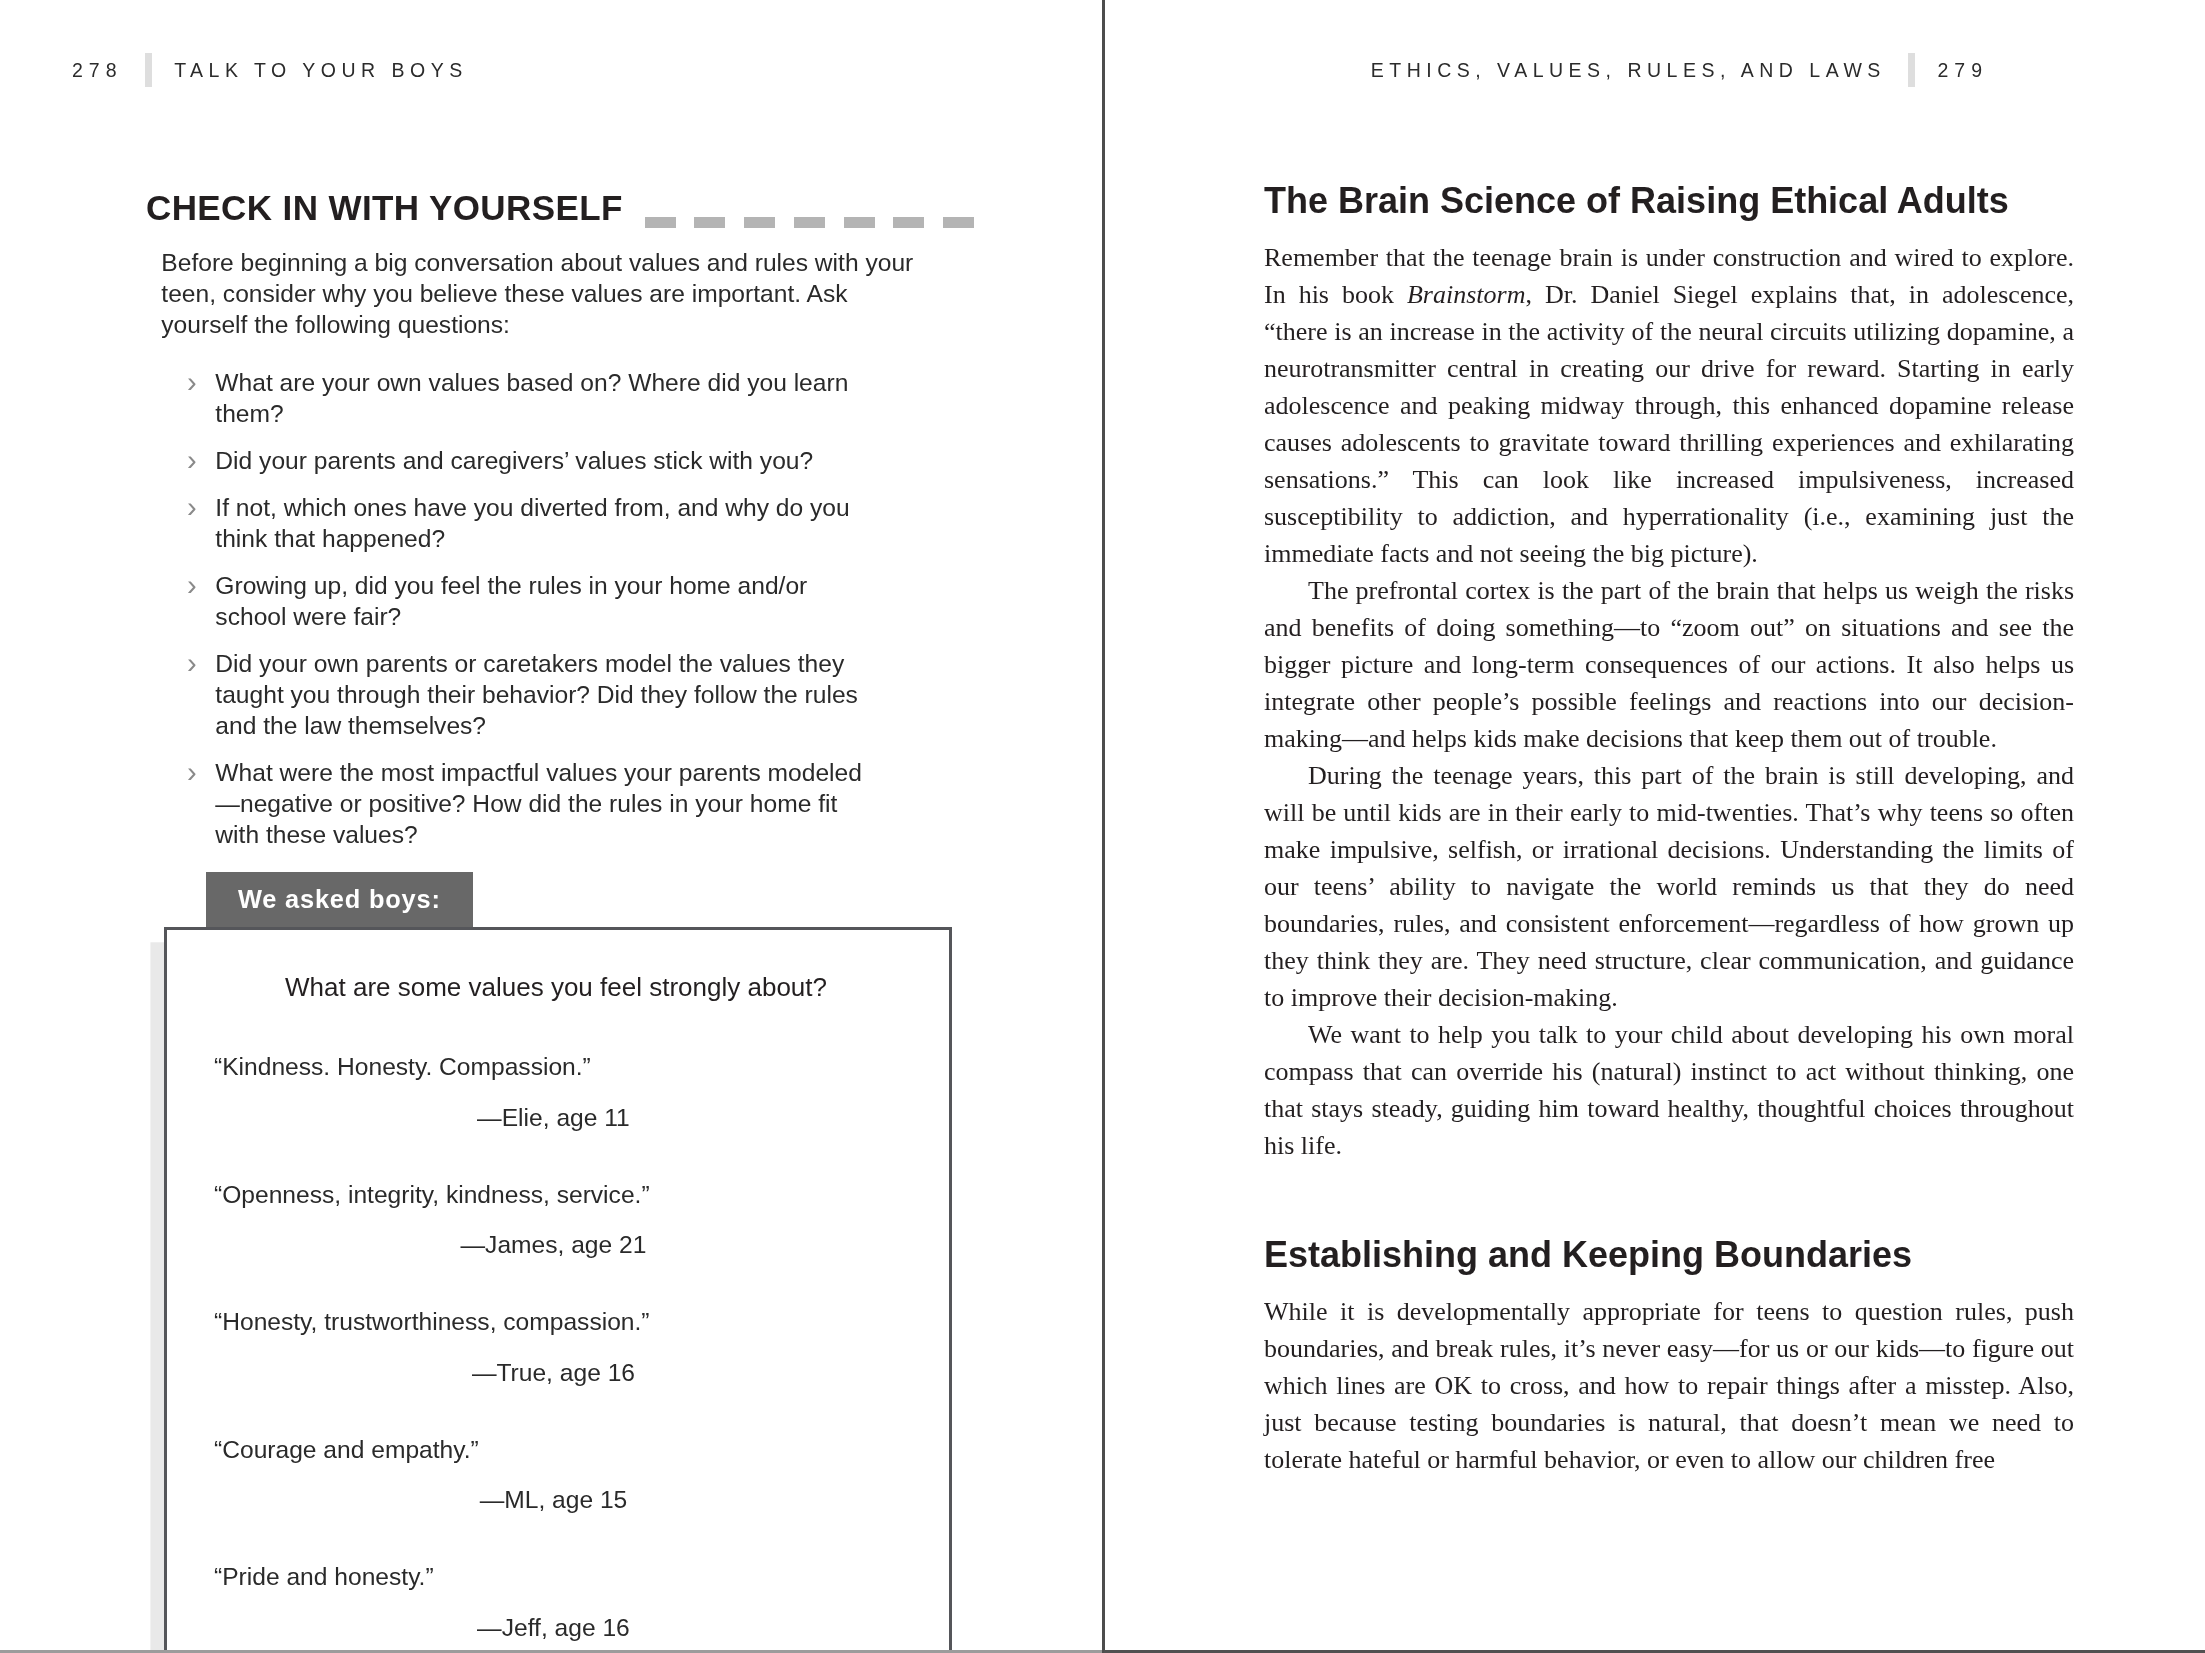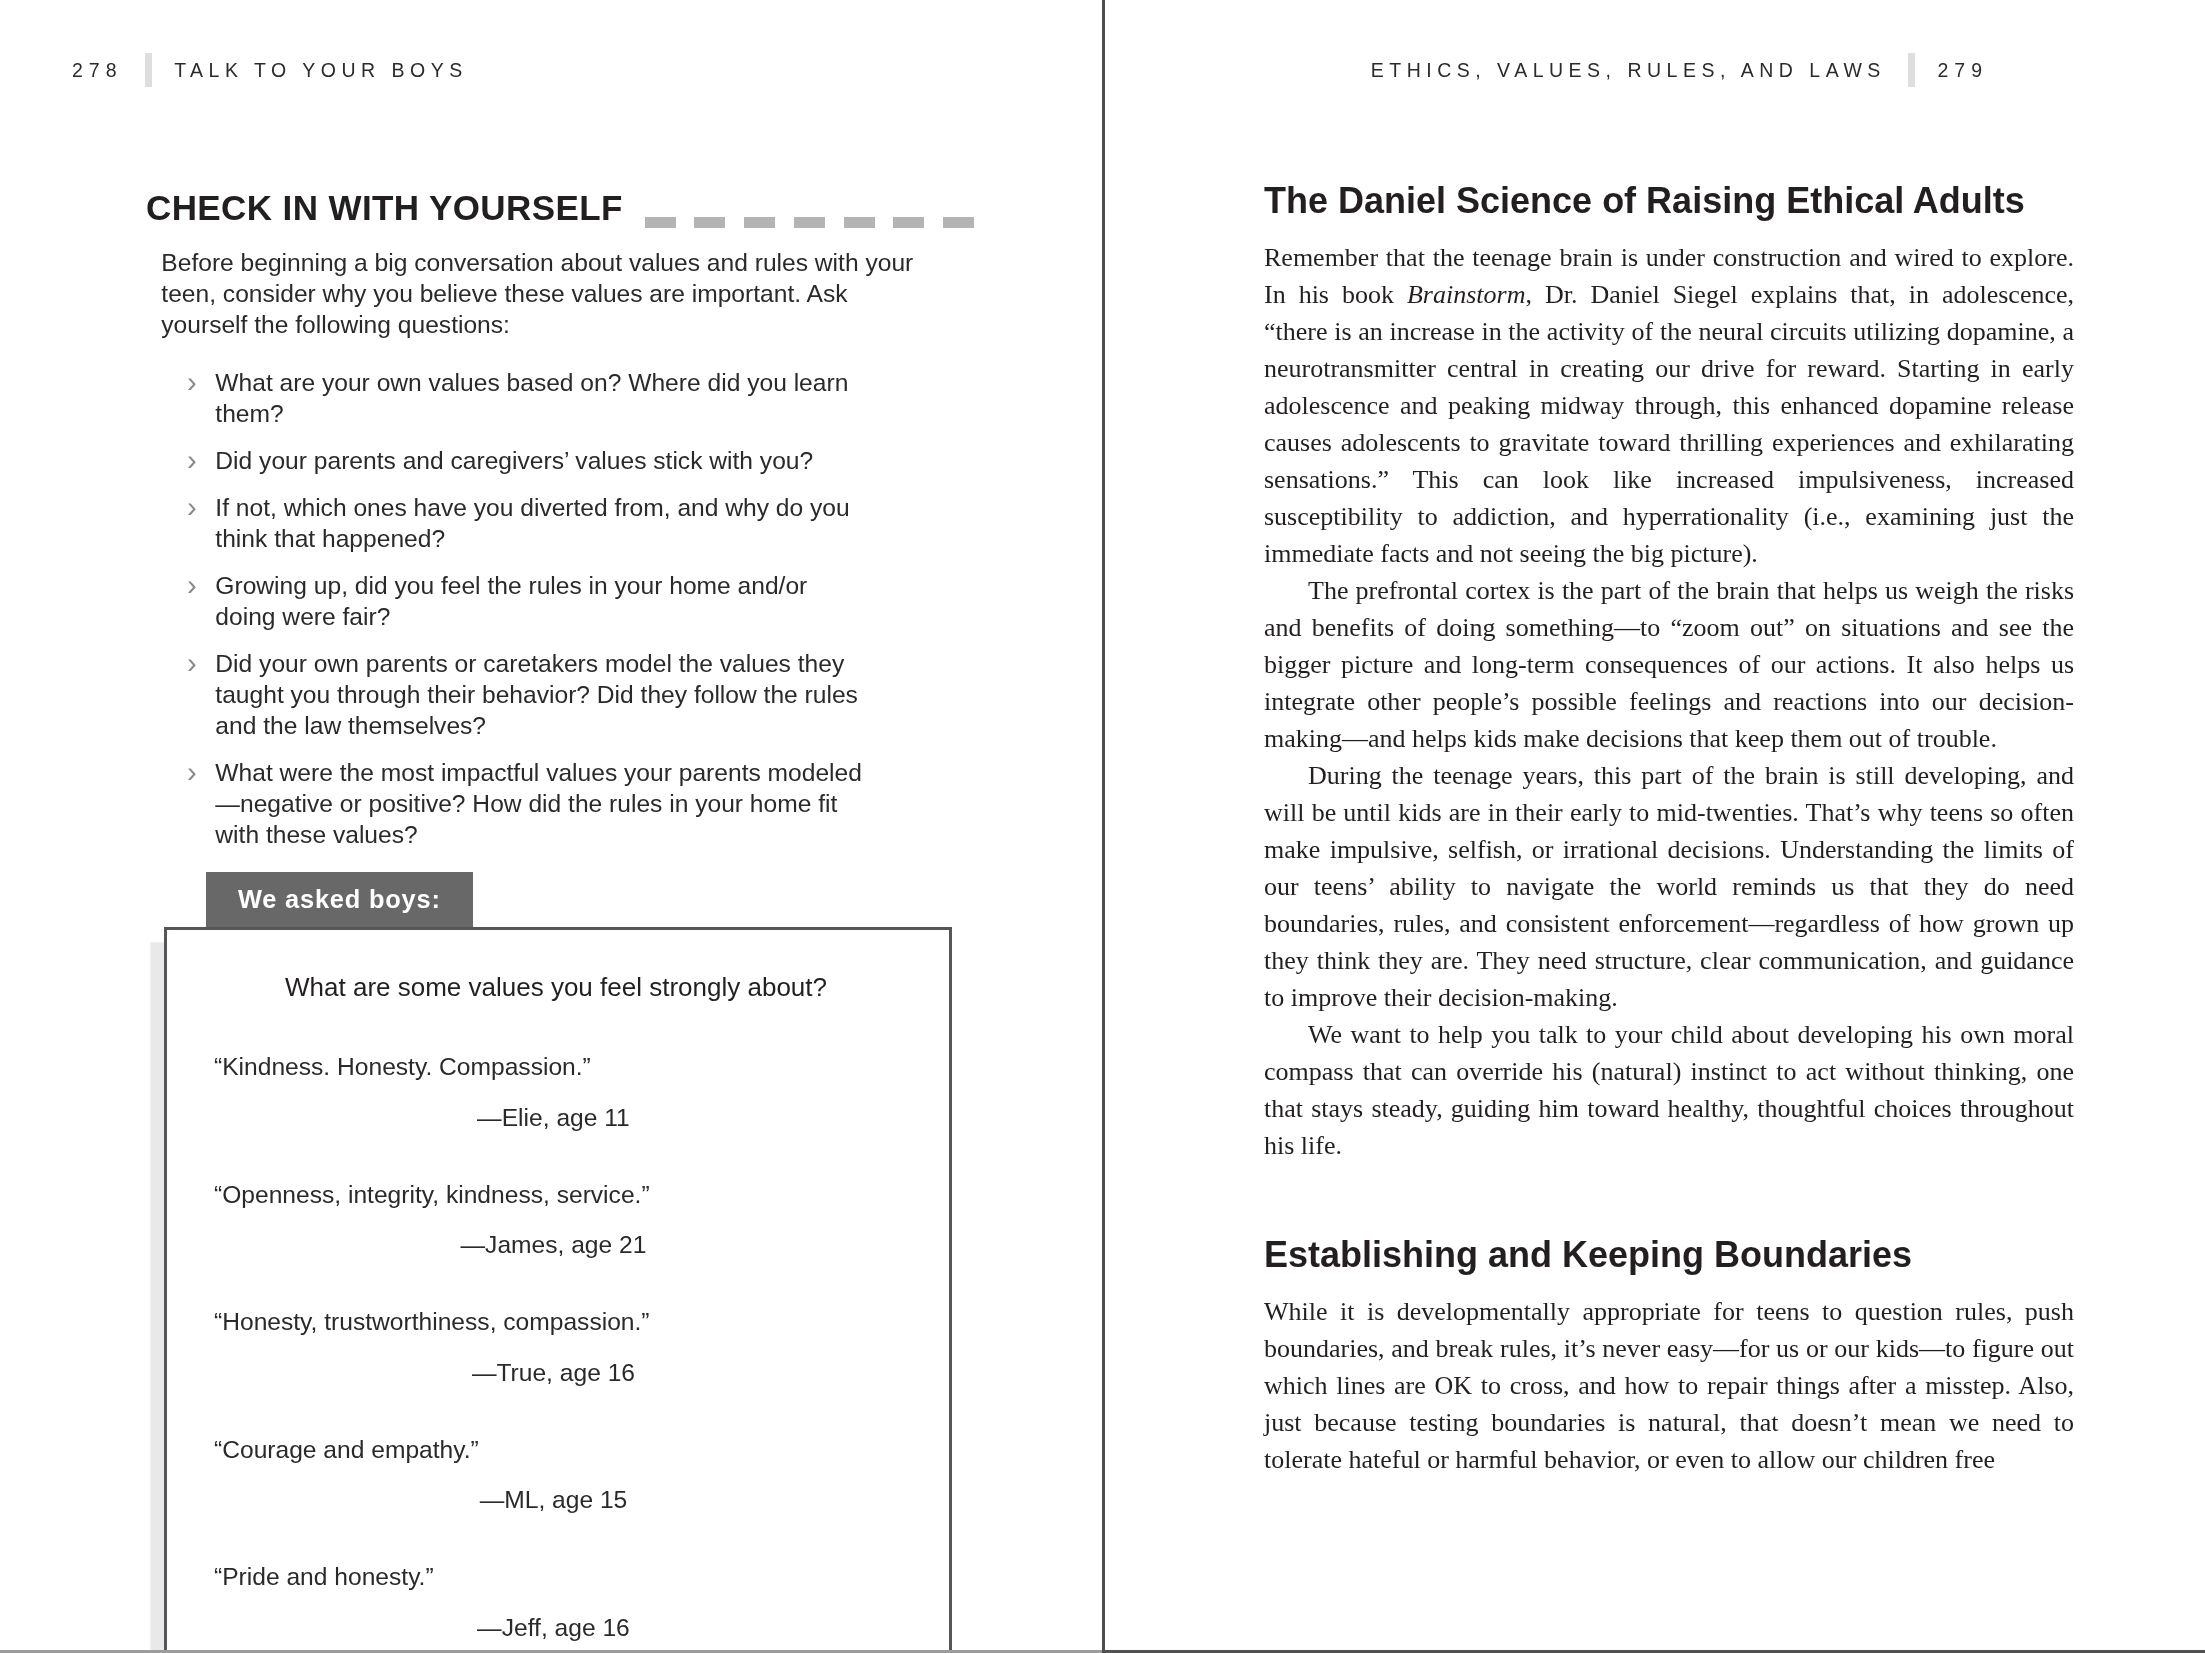--- a/index.html
+++ b/index.html
@@ -92,21 +92,21 @@
         <li>
           <span class="bullet-arrow">›</span>
           <span class="bullet-text">Did your parents and caregivers’ values stick with you?</span>
         </li>
         <li>
           <span class="bullet-arrow">›</span>
           <span class="bullet-text">If not, which ones have you diverted from, and why do you think that happened?</span>
         </li>
         <li>
           <span class="bullet-arrow">›</span>
-          <span class="bullet-text">Growing up, did you feel the rules in your home and/or doing were fair?</span>
+          <span class="bullet-text">Growing up, did you feel the rules in your home and/or school were fair?</span>
         </li>
         <li>
           <span class="bullet-arrow">›</span>
           <span class="bullet-text">Did your own parents or caretakers model the values they taught you through their behavior? Did they follow the rules and the law themselves?</span>
         </li>
         <li>
           <span class="bullet-arrow">›</span>
           <span class="bullet-text">What were the most impactful values your parents modeled—negative or positive? How did the rules in your home fit with these values?</span>
         </li>
       </ul>
@@ -143,21 +143,21 @@
 
   <div>
     <div class="runhead runhead-right">
       <span class="runtitle">ETHICS, VALUES, RULES, AND LAWS</span>
       <span class="head-bar"></span>
       <span class="folio">279</span>
     </div>
 
     <div class="right-content">
       <div class="section1">
-        <h1 class="section-heading">The Daniel Science of Raising Ethical Adults</h1>
+        <h1 class="section-heading">The Brain Science of Raising Ethical Adults</h1>
         <div class="serif-body">
           <p><span>Remember that the teenage brain is under construction and wired to explore. In his book </span><span class="em">Brainstorm</span><span>, Dr. Daniel Siegel explains that, in adolescence, “there is an increase in the activity of the neural circuits utilizing dopamine, a neurotransmitter central in creating our drive for reward. Starting in early adolescence and peaking midway through, this enhanced dopamine release causes adolescents to gravitate toward thrilling experiences and exhilarating sensations.” This can look like increased impulsiveness, increased susceptibility to addiction, and hyperrationality (i.e., examining just the immediate facts and not seeing the big picture).</span></p>
           <p class="indent">The prefrontal cortex is the part of the brain that helps us weigh the risks and benefits of doing something—to “zoom out” on situations and see the bigger picture and long-term consequences of our actions. It also helps us integrate other people’s possible feelings and reactions into our decision-making—and helps kids make decisions that keep them out of trouble.</p>
           <p class="indent">During the teenage years, this part of the brain is still developing, and will be until kids are in their early to mid-twenties. That’s why teens so often make impulsive, selfish, or irrational decisions. Understanding the limits of our teens’ ability to navigate the world reminds us that they do need boundaries, rules, and consistent enforcement—regardless of how grown up they think they are. They need structure, clear communication, and guidance to improve their decision-making.</p>
           <p class="indent">We want to help you talk to your child about developing his own moral compass that can override his (natural) instinct to act without thinking, one that stays steady, guiding him toward healthy, thoughtful choices throughout his life.</p>
         </div>
       </div>
 
       <div class="section2">
         <h1 class="section-heading">Establishing and Keeping Boundaries</h1>

